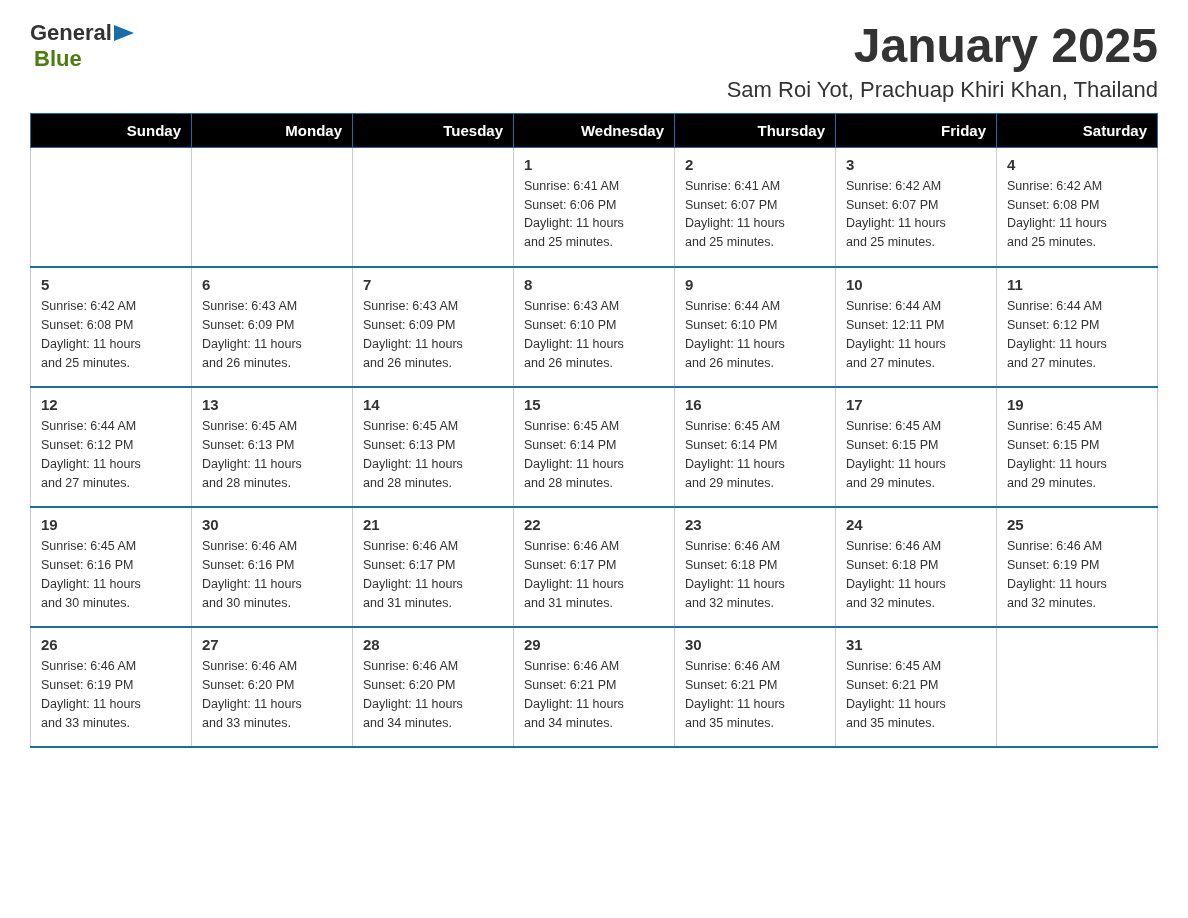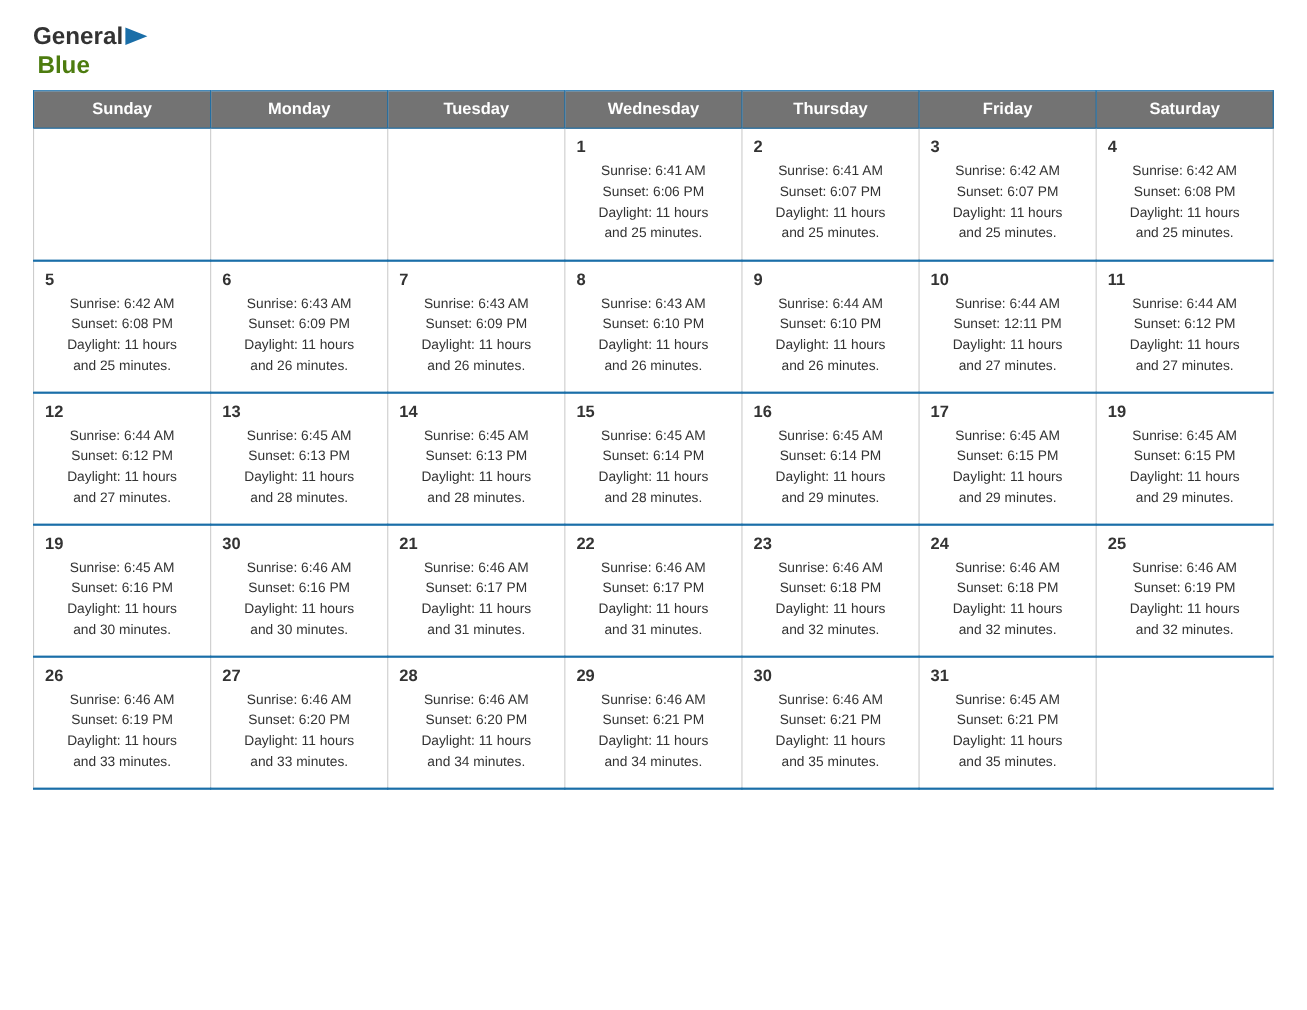--- a/index.html
+++ b/index.html
@@ -50,26 +50,26 @@
       font-weight: normal;
       color: #333;
       margin-top: 4px;
     }
     .calendar {
       width: 100%;
       border-collapse: collapse;
       margin-top: 10px;
     }
     .calendar thead tr th {
-      background-color: #737373;
+      background-color: #000000;
       color: #fff;
       font-size: 15px;
       font-weight: bold;
       padding: 8px 10px;
-      text-align: center;
+      text-align: right;
       border: 1px solid #1a6ea8;
     }
     .calendar tbody tr td {
       vertical-align: top;
       padding: 8px 10px;
       border: 1px solid #ccc;
       font-size: 13px;
       color: #333;
       width: 14.28%;
       min-height: 100px;
@@ -82,21 +82,20 @@
       font-size: 15px;
       font-weight: bold;
       color: #333;
       display: block;
       margin-bottom: 4px;
     }
     .day-info {
       font-size: 12.5px;
       color: #333;
       line-height: 1.5;
-      text-align: center;
     }
     .empty-cell {
       background: #fff;
     }
     
     .logo-icon {
       display: inline-flex;
       align-items: center;
     }
     .logo-icon svg {
@@ -112,20 +111,24 @@
     <div class="logo-top-row">
       <span class="logo-text-general">General</span>
       <span class="logo-icon">
         <svg viewBox="0 0 24 24" xmlns="http://www.w3.org/2000/svg">
           <polygon points="2,4 22,12 2,20" fill="#1a6ea8"></polygon>
         </svg>
       </span>
     </div>
     <span class="logo-blue">Blue</span>
   </div>
+  <div class="title-block">
+    <h1>January 2025</h1>
+    <h2>Sam Roi Yot, Prachuap Khiri Khan, Thailand</h2>
+  </div>
 </div>
 
 <table class="calendar">
   <thead>
     <tr>
     <th>Sunday</th>
         <th>Monday</th>
         <th>Tuesday</th>
         <th>Wednesday</th>
         <th>Thursday</th>

